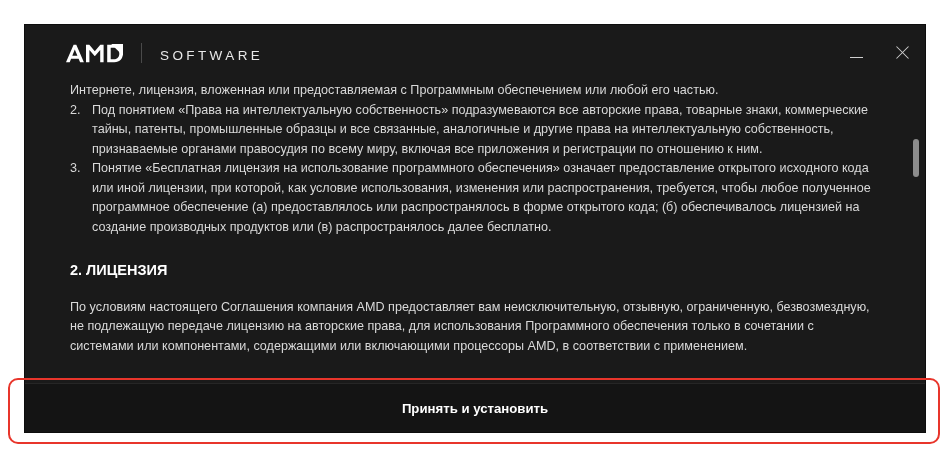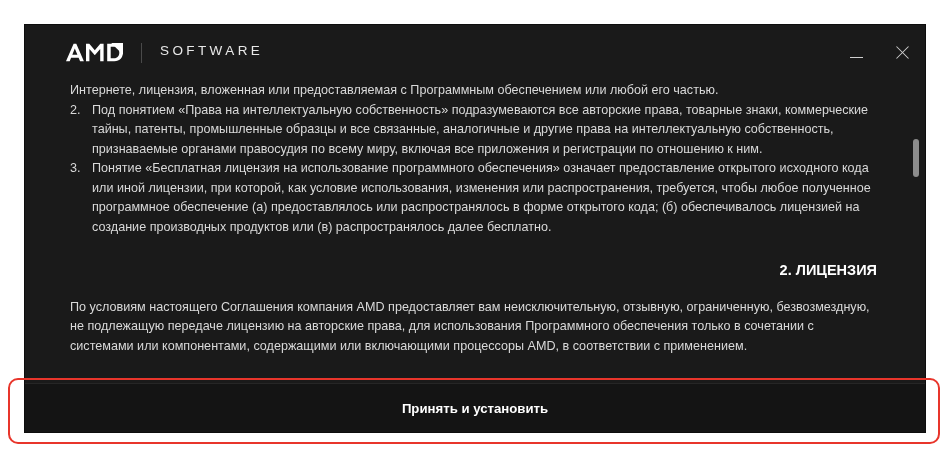--- a/index.html
+++ b/index.html
@@ -37,21 +37,21 @@
     height: 56px;
     background: #1a1a1a;
     display: flex;
     align-items: center;
     padding: 0 0 0 38px;
     box-sizing: border-box;
   }
 
   .brand {
     display: flex;
-    align-items: flex-start;
+    align-items: flex-end;
     gap: 14px;
   }
 
   .amd-logo {
     display: flex;
     align-items: center;
     justify-content: center;
     height: 19px;
     padding: 0 2px;
   }
@@ -160,21 +160,20 @@
     left: 0;
     top: 0;
     color: #d9d9d9;
   }
 
   .section-head {
     color: #ffffff;
     font-weight: bold;
     font-size: 14.5px;
     margin: 24px 0 17px 0;
-    text-align: right;
   }
 
   .para {
     margin: 0 0 0 0;
     color: #d9d9d9;
   }
 
   
   .scrollbar-track {
     position: absolute;

